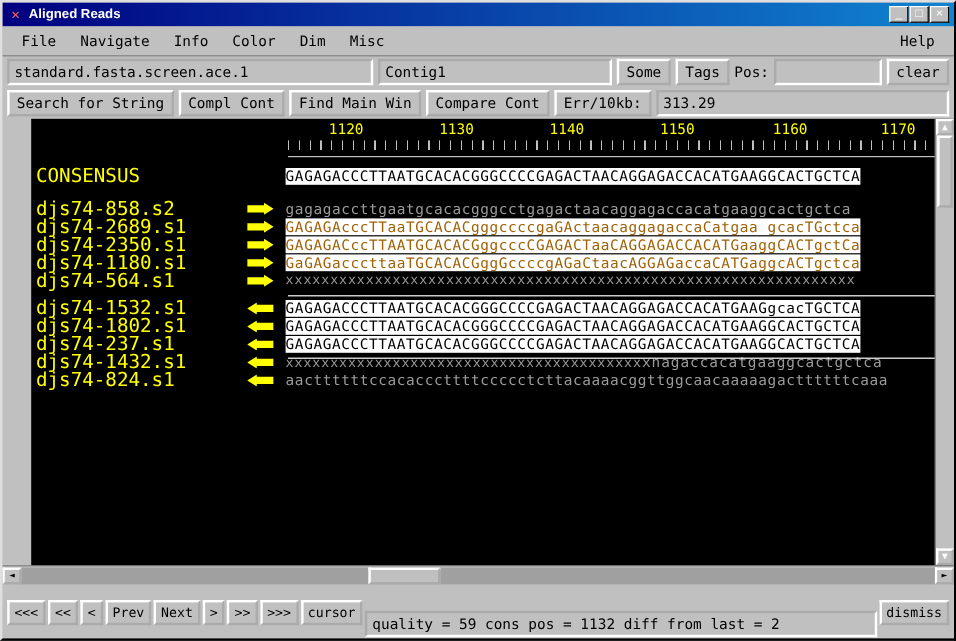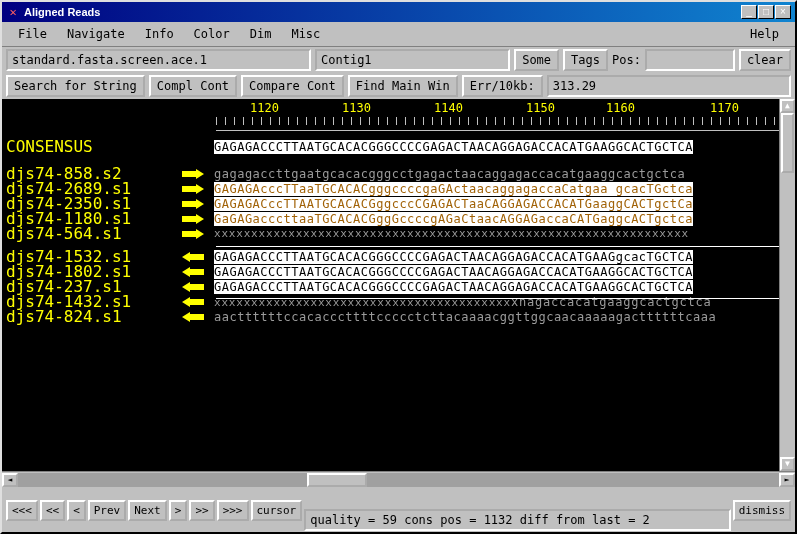--- a/index.html
+++ b/index.html
@@ -9,21 +9,21 @@
 .titlebar-title { flex: 1; font-weight: bold; font-family: Tahoma, sans-serif; font-size: 11px; }
 .win-buttons { display: flex; gap: 1px; }
 .win-btn { width: 16px; height: 14px; background: #c0c0c0; border: 1px solid #000; border-top-color: #fff; border-left-color: #fff; font-family: sans-serif; font-size: 10px; line-height: 12px; text-align: center; cursor: pointer; }
 .menubar { background: #c0c0c0; padding: 2px 6px; display: flex; gap: 0; border-bottom: 1px solid #808080; font-family: Tahoma, sans-serif; font-size: 11px; }
 .menu-item { padding: 3px 10px; cursor: pointer; }
 .menu-spacer { flex: 1; }
 .row { display: flex; align-items: center; padding: 2px 4px; gap: 4px; }
 .inset { background: #c0c0c0; border: 2px inset #fff; padding: 2px 4px; font-family: "Lucida Console", monospace; }
 .btn { background: #c0c0c0; border: 2px outset #fff; padding: 2px 6px; cursor: pointer; font-family: "Lucida Console", monospace; white-space: nowrap; }
 .toggle { background: #c0c0c0; border: 2px outset #fff; padding: 2px 6px; cursor: pointer; font-family: "Lucida Console", monospace; }
-.main { background: #000; color: #fff; height: 372px; position: relative; overflow: hidden; font-family: "Lucida Console", Monaco, monospace; }
+.main { background: #000; color: #fff; height: 372px; position: relative; overflow: hidden; font-family: "Lucida Console", Monaco, monospace; margin-left: 24px; }
 .ruler { position: absolute; top: 0; left: 214px; right: 16px; height: 36px; font-size: 12px; }
 .ruler-num { color: #ffff00; position: absolute; top: 2px; }
 .ruler-ticks { position: absolute; top: 18px; left: 0; right: 0; height: 14px; border-bottom: 1px solid #c0c0c0; }
 .ruler-ticks::before { content: ""; position: absolute; top: 0; left: 0; right: 0; height: 8px; background: repeating-linear-gradient(90deg, #c0c0c0 0, #c0c0c0 1px, transparent 1px, transparent 9px); }
 .read-area { position: absolute; top: 40px; left: 0; right: 16px; }
 .read-row { display: flex; align-items: center; height: 15px; }
 .read-name { width: 180px; padding-left: 4px; color: #ffff00; font-size: 16px; white-space: nowrap; }
 .arrow { width: 32px; display: flex; align-items: center; }
 .arrow svg { display: block; }
 .seq-box { font-size: 12px; letter-spacing: 0.5px; white-space: pre; }
@@ -74,33 +74,33 @@
   <div class="toggle">Some</div>
   <div class="toggle">Tags</div>
   <span>Pos:</span>
   <input class="inset" style="width: 90px; background: rgb(192, 192, 192);" value="">
   <div class="btn">clear</div>
 </div>
 
 <div class="row">
   <div class="btn">Search for String</div>
   <div class="btn">Compl Cont</div>
+  <div class="btn">Find Main Win</div>
   <div class="btn">Compare Cont</div>
-  <div class="btn">Find Main Win</div>
   <div class="btn">Err/10kb:</div>
   <div class="inset" style="flex:1">313.29</div>
 </div>
 
 <div class="main">
   <div class="ruler">
     <span class="ruler-num" style="left:34px">1120</span>
     <span class="ruler-num" style="left:126px">1130</span>
     <span class="ruler-num" style="left:218px">1140</span>
     <span class="ruler-num" style="left:310px">1150</span>
-    <span class="ruler-num" style="left:390px">1160</span>
+    <span class="ruler-num" style="left:404px">1160</span>
     <span class="ruler-num" style="left:494px">1170</span>
     <div class="ruler-ticks"></div>
   </div>
 
   <div class="read-area">
     <div class="read-row">
       <div class="read-name">CONSENSUS</div>
       <div class="arrow"></div>
       <div class="seq-box seq-white">GAGAGACCCTTAATGCACACGGGCCCCGAGACTAACAGGAGACCACATGAAGGCACTGCTCA</div>
     </div>

